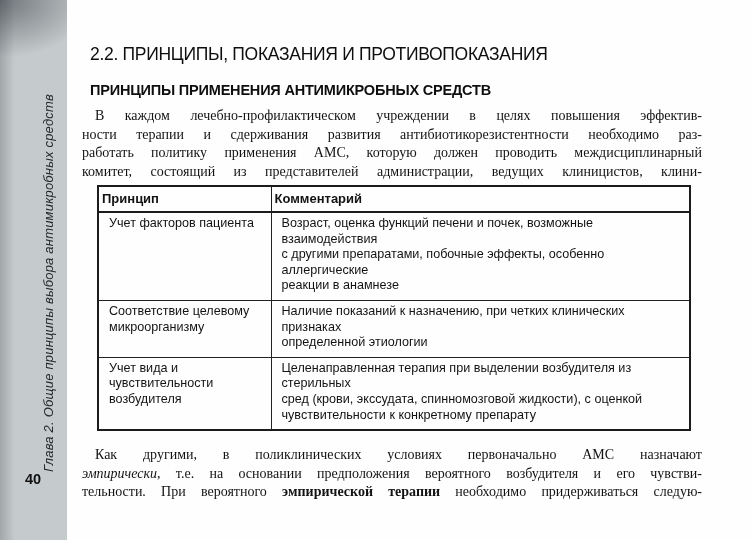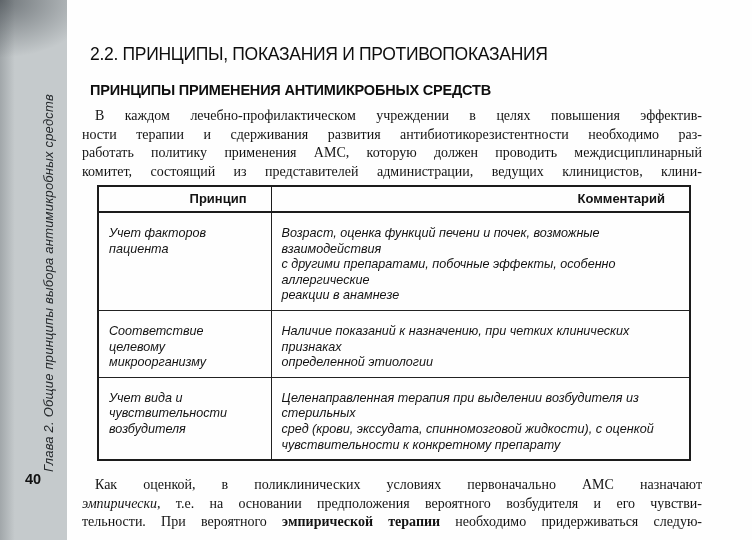--- a/index.html
+++ b/index.html
@@ -60,25 +60,25 @@
   .cap-label{font-weight:700;}
 
   table.principles{
     margin:4px 0 0 15px;width:594px;
     border-collapse:collapse;table-layout:fixed;
     font-family:"Liberation Sans", sans-serif;font-size:12.6px;line-height:15.6px;color:#131313;
   }
   table.principles{border:2px solid #1c1c1c;}
   table.principles th{
     border:1.5px solid #1c1c1c;border-bottom:2px solid #1c1c1c;
-    font-weight:700;font-size:13px;padding:4px 24px;text-align:right;
+    font-weight:700;font-size:13px;padding:4px 3px;text-align:left;
   }
   table.principles td{
     border:1.2px solid #222;vertical-align:top;
-    padding:13px 10px 6px 10px;white-space:pre-line;font-style:italic;
+    padding:3px 10px 6px 10px;white-space:pre-line;
   }
   col.c1{width:173px;}
   .para2{margin-top:15px;}
 </style>
 </head>
 <body>
 
 <div class="sheet">
 
   <div class="margin-strip">
@@ -129,20 +129,20 @@
 чувствительности
 возбудителя</td>
           <td>Целенаправленная терапия при выделении возбудителя из стерильных
 сред (крови, экссудата, спинномозговой жидкости), с оценкой
 чувствительности к конкретному препарату</td>
         </tr>
       </tbody>
     </table>
 
     <div class="para para2">
-      <div class="jline indent">Как оценкой, в поликлинических условиях первоначально АМС назначают</div>
+      <div class="jline indent">Как другими, в поликлинических условиях первоначально АМС назначают</div>
       <div class="jline"><span class="it">эмпирически</span><span>, т.е. на основании предположения вероятного возбудителя и его чувстви-</span></div>
       <div class="jline"><span>тельности. При вероятного </span><span class="bd">эмпирической терапии</span><span> необходимо придерживаться следую-</span></div>
 
     </div>
 
   </div>
 </div>
 
 </body></html>

